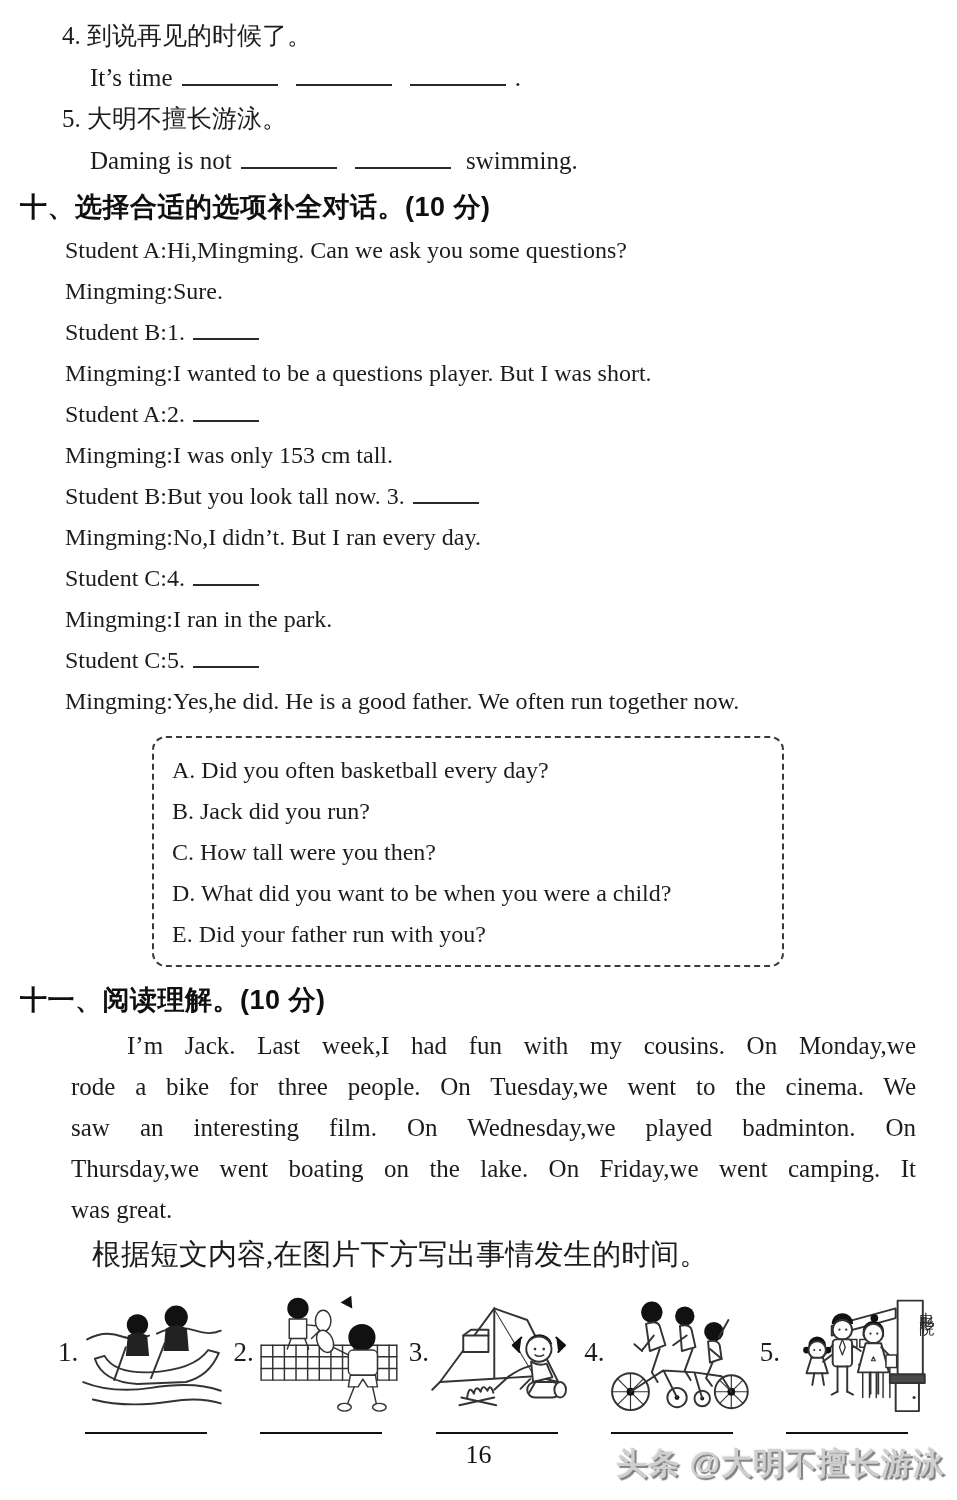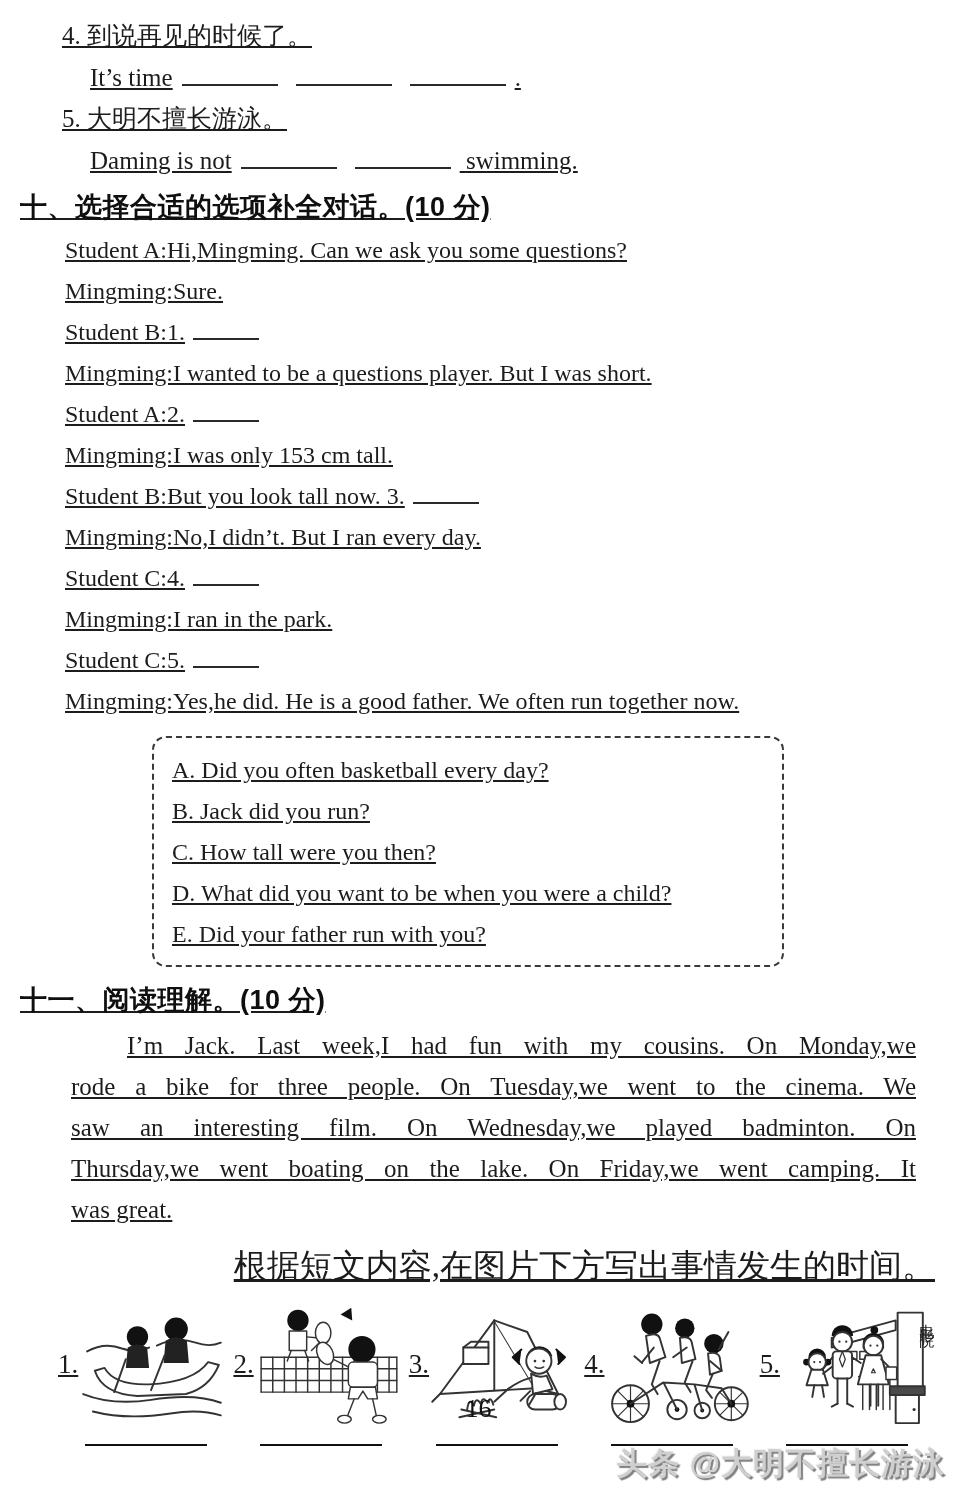--- a/index.html
+++ b/index.html
@@ -1,21 +1,21 @@
 <!DOCTYPE html>
 <html><head>
 <meta charset="utf-8">
 <style>
   html,body{margin:0;padding:0;}
   body{
     width:957px;height:1500px;background:#ffffff;color:#1c1c1c;
     font-family:"Liberation Serif","DejaVu Serif",serif;
     position:relative;overflow:hidden;
   }
-  .page{position:relative;width:957px;height:1500px;text-decoration:underline;}
+  .page{position:relative;width:957px;height:1500px;}
   .content{padding:16px 22px 0 20px;}
 
   
   .cn-line{font-size:25px;line-height:40px;margin-left:42px;}
   .en-line{font-size:25px;line-height:43px;margin-left:70px;}
   .blank{display:inline-block;border-bottom:2px solid #2a2a2a;height:20px;vertical-align:baseline;}
   .blank.lg{width:96px;margin:0 9px;}
   .blank.sm{width:66px;margin-left:8px;}
 
   
@@ -36,37 +36,37 @@
     border:2px dashed #3a3a3a;border-radius:14px;
     padding:12px 10px 10px 18px;
   }
   .opt{font-size:24px;line-height:41px;}
 
   
   .paragraph{margin-left:51px;width:845px;margin-top:8px;}
   .pline{font-size:25px;line-height:41px;text-align:justify;text-align-last:justify;}
   .pline.first{padding-left:56px;}
   .pline.end{text-align-last:left;}
-  .instruction{font-size:33px;line-height:44px;margin-left:72px;margin-top:14px;text-align:right;}
+  .instruction{font-size:29px;line-height:44px;margin-left:72px;margin-top:2px;}
 
   
   .pics{display:flex;margin:10px 0 0 38px;}
   .piccell{width:176px;display:flex;flex-direction:column;}
   .picrow{display:flex;align-items:center;position:relative;height:132px;}
   .picnum{font-size:27px;margin-right:1px;flex:0 0 auto;}
   .pic-svg{flex:0 0 auto;}
   .picblank{margin:12px auto 0;width:122px;border-bottom:2.5px solid #111;height:2px;}
   .cinema-sign{
     position:absolute;left:150px;top:14px;width:26px;
     writing-mode:vertical-rl;text-orientation:upright;
     font-size:15px;letter-spacing:4px;color:#222;text-align:center;
   }
 
   
-  .page-number{position:absolute;left:0;right:0;top:1394px;text-align:center;font-size:26px;color:#111;}
+  .page-number{position:absolute;left:0;right:0;top:1440px;text-align:center;font-size:26px;color:#111;}
   .watermark{
     position:absolute;right:12px;top:1443px;
     font-family:"Liberation Sans","DejaVu Sans",sans-serif;
     font-weight:bold;font-size:31px;letter-spacing:1px;
     color:#cfcfcf;text-shadow:2px 2px 1px #818181,-1px -1px 0 #f2f2f2;
     white-space:nowrap;
   }
 
   svg{stroke-linecap:round;stroke-linejoin:round;}
 </style>

